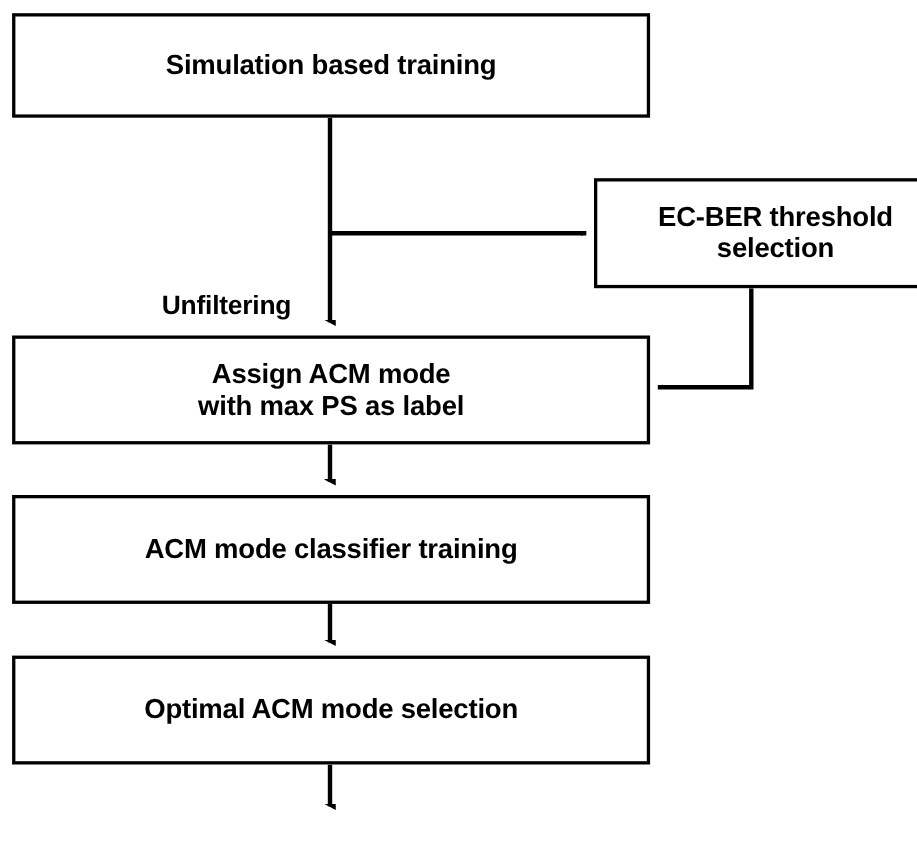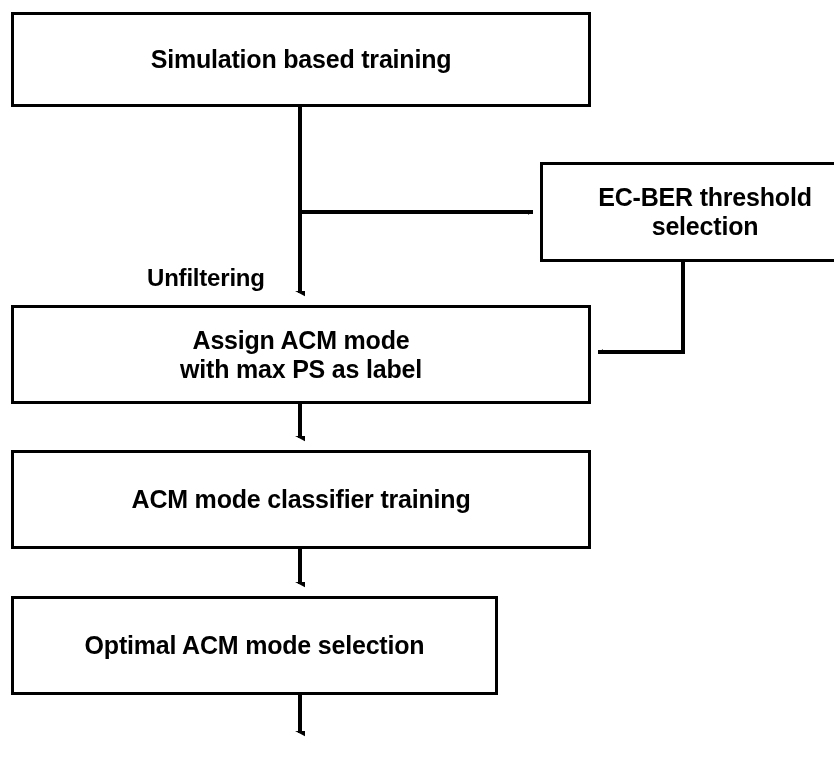--- a/index.html
+++ b/index.html
@@ -55,21 +55,21 @@
     color: #000000;
     white-space: nowrap;
     letter-spacing: -0.2px;
   }
 
   
   #node-dataset      { left: 11px;  top: 12px;  width: 580px; height: 95px; }
   #node-filtering    { left: 540px; top: 162px; width: 330px; height: 100px; }
   #node-assign       { left: 11px;  top: 305px; width: 580px; height: 99px; }
   #node-training     { left: 11px;  top: 450px; width: 580px; height: 99px; }
-  #node-selection    { left: 11px;  top: 596px; width: 487px; height: 99px; }
+  #node-selection    { left: 11px;  top: 596px; width: 580px; height: 99px; }
   #label-unfiltering { left: 147px; top: 247px; margin-top: 17px; }
 </style>
 </head>
 <body>
 
 <div id="canvas">
 
   <svg class="flow-svg" viewBox="0 0 834 770" xmlns="http://www.w3.org/2000/svg">
     <defs>
       <marker id="arrowdown" markerWidth="12" markerHeight="12" refX="2.2" refY="5.2" orient="auto" markerUnits="userSpaceOnUse">

